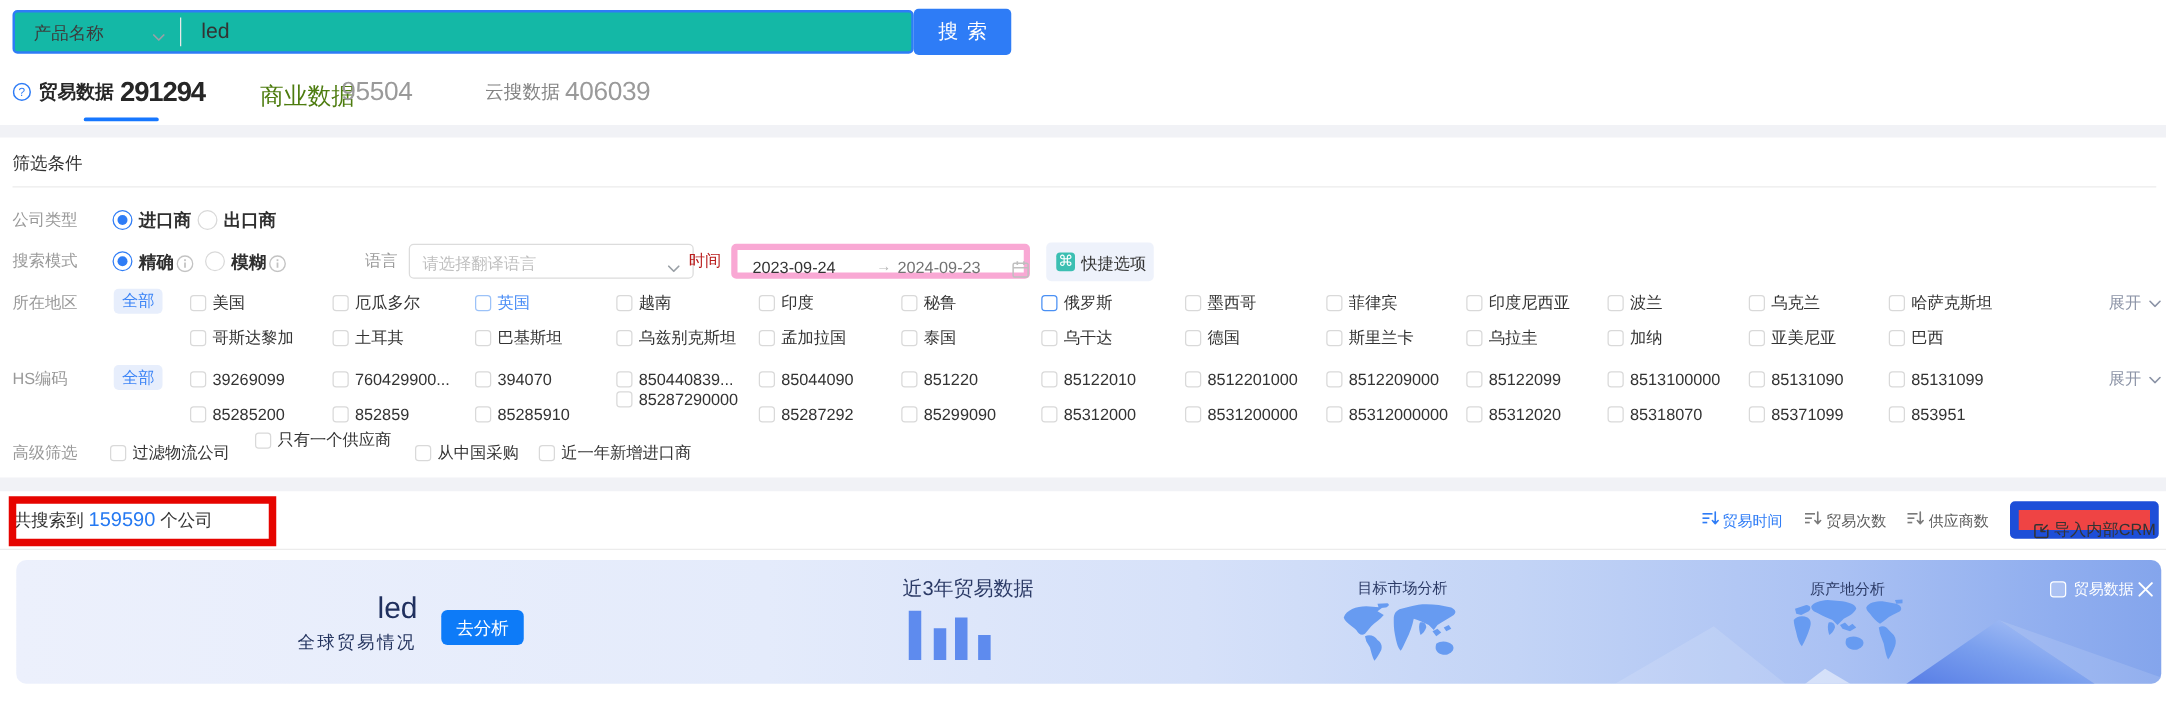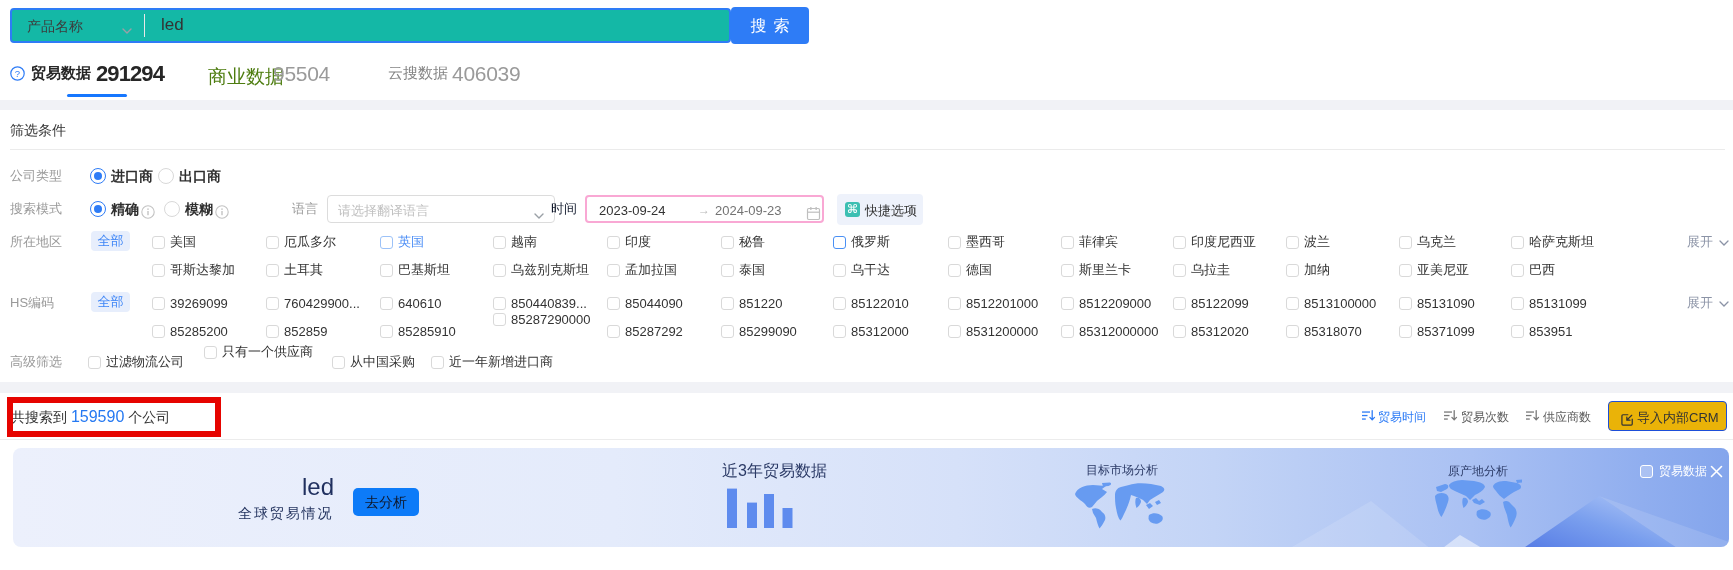--- a/index.html
+++ b/index.html
@@ -74,22 +74,22 @@
       <rect x="6.3" y="3.4" width="1.4" height="1.5" fill="#c3c3c3"></rect>
     </svg></span>
 
 <span class="lab" style="left:292px;top:198px">语言</span>
 <div class="abs" style="left:327px;top:195px;width:228px;height:28px;border:1px solid #dcdcdc;border-radius:4px;background:#fff">
   <span class="abs" style="left:10px;top:6px;font-size:13px;color:#bfbfbf">请选择翻译语言</span>
   <span class="abs svgb" style="left:206px;top:10px"><svg width="10" height="6" viewBox="0 0 10 6">
         <path d="M1 1 L5 5 L9 1" fill="none" stroke="#9aa0a6" stroke-width="1.4" stroke-linecap="round" stroke-linejoin="round"></path>
       </svg></span>
 </div>
-<span class="lab" style="left:551px;top:198px;color:#0f172a">时间</span>
-<div class="abs" style="left:585px;top:195px;width:239px;height:28px;border:2px solid #f9a8d4;border-radius:4px;background:#fff">
+<span class="lab" style="left:551px;top:198px;color:#b91c1c">时间</span>
+<div class="abs" style="left:585px;top:195px;width:239px;height:28px;border:5px solid #f9a8d4;border-radius:4px;background:#fff">
   <span class="abs" style="left:12px;top:6px;font-size:13px;color:#333">2023-09-24</span>
   <span class="abs" style="left:111px;top:6px;font-size:12px;color:#b8b8b8">→</span>
   <span class="abs" style="left:128px;top:6px;font-size:13px;color:#737373">2024-09-23</span>
   <span class="abs svgb" style="left:219px;top:7px"><svg width="15" height="15" viewBox="0 0 15 15">
         <rect x="1.5" y="2.5" width="12" height="11" rx="1.2" fill="none" stroke="#bfbfbf" stroke-width="1.2"></rect>
         <rect x="1.5" y="5.6" width="12" height="1.2" fill="#bfbfbf"></rect>
         <rect x="4.2" y="1" width="1.3" height="3" fill="#bfbfbf"></rect>
         <rect x="9.5" y="1" width="1.3" height="3" fill="#bfbfbf"></rect>
       </svg></span>
 </div>
@@ -214,21 +214,21 @@
 <span class="cb" style="left:152px;top:292px">
     <span class="box"></span>
     <span>39269099</span>
   </span>
 <span class="cb" style="left:266px;top:292px">
     <span class="box"></span>
     <span>760429900...</span>
   </span>
 <span class="cb" style="left:380px;top:292px">
     <span class="box"></span>
-    <span>640610</span>
+    <span>394070</span>
   </span>
 <span class="cb" style="left:493px;top:292px">
     <span class="box"></span>
     <span>850440839...</span>
   </span>
 <span class="cb" style="left:607px;top:292px">
     <span class="box"></span>
     <span>85044090</span>
   </span>
 <span class="cb" style="left:721px;top:292px">
@@ -356,21 +356,21 @@
       <path d="M11.2 2.6 L11.2 11.6 M8.9 9.4 L11.2 11.9 L13.5 9.4" fill="none" stroke="#7a7a7a" stroke-width="1.3" stroke-linecap="round" stroke-linejoin="round"></path>
     </svg></span>
 <span class="abs" style="left:1461px;top:409px;font-size:12px;color:#5c5c5c">贸易次数</span>
 <span class="abs svgb" style="left:1525px;top:406px"><svg width="15" height="15" viewBox="0 0 15 15">
       <rect x="1" y="3.4" width="8" height="1.3" fill="#7a7a7a"></rect>
       <rect x="1" y="6.9" width="5.5" height="1.3" fill="#7a7a7a"></rect>
       <rect x="1" y="10.4" width="3.8" height="1.3" fill="#7a7a7a"></rect>
       <path d="M11.2 2.6 L11.2 11.6 M8.9 9.4 L11.2 11.9 L13.5 9.4" fill="none" stroke="#7a7a7a" stroke-width="1.3" stroke-linecap="round" stroke-linejoin="round"></path>
     </svg></span>
 <span class="abs" style="left:1543px;top:409px;font-size:12px;color:#5c5c5c">供应商数</span>
-<div class="abs" style="left:1608px;top:401px;width:119px;height:30px;border:1px solid #1d4ed8;border-radius:4px;background:#eab308">
+<div class="abs" style="left:1608px;top:401px;width:119px;height:30px;border:7px solid #1d4ed8;border-radius:4px;background:#ef4444">
   <span class="abs svgb" style="left:11px;top:8px"><svg width="14" height="14" viewBox="0 0 16 16">
         <path d="M9.5 2 H3.4 Q2.2 2 2.2 3.2 V12.6 Q2.2 13.8 3.4 13.8 H12.8 Q14 13.8 14 12.6 V6.5" fill="none" stroke="#333" stroke-width="1.4"></path>
         <path d="M13.4 2.6 L7.8 8.2 M7.8 4.6 L7.8 8.2 L11.4 8.2" fill="none" stroke="#333" stroke-width="1.4" stroke-linecap="round" stroke-linejoin="round"></path>
       </svg></span>
   <span class="abs" style="left:28px;top:7px;font-size:13px;color:#333;white-space:nowrap">导入内部CRM</span>
 </div>
 <div class="abs" style="left:0;top:439px;width:1733px;height:1px;background:#ececec"></div>
 
 <div class="abs" style="left:13px;top:448px;width:1716px;height:99px;border-radius:8px;overflow:hidden;
   background:linear-gradient(90deg,#ecf0fc 0%,#e4ebfb 35%,#d6e1f9 55%,#c3d4f6 70%,#aac1f3 85%,#90aeef 95%,#84a5ec 100%)">
@@ -384,21 +384,21 @@
     </defs>
     <polygon points="1267,106 1358,53 1424,106" fill="#ffffff" opacity="0.13"></polygon>
     <polygon points="1586,48 1733,100 1733,106 1673,106" fill="#ffffff" opacity="0.12"></polygon>
     <polygon points="1422,106 1447,87 1479,106" fill="#ffffff" opacity="0.5"></polygon>
     <polygon points="1502,106 1586,48 1673,106" fill="url(#pk)"></polygon>
   </svg>
 
   <span class="abs" style="left:289px;top:25px;font-size:24px;color:#20305f;">led</span>
   <span class="abs" style="left:225px;top:57px;font-size:14px;color:#24345f;letter-spacing:1.9px">全球贸易情况</span>
   <div class="abs" style="left:340px;top:40px;width:66px;height:28px;background:#0d7bf8;border-radius:5px;
-    color:#0f172a;font-size:14px;text-align:center;line-height:28px">去分析</div>
+    color:#ffffff;font-size:14px;text-align:center;line-height:28px">去分析</div>
 
   <span class="abs" style="left:709px;top:13px;font-size:16px;color:#2b3a66">近3年贸易数据</span>
   <svg class="abs" style="left:701px;top:40px" width="80" height="40" viewBox="0 0 80 40">
     <g fill="#5e8bee">
       <rect x="13" y="0.6" width="10" height="39.4"></rect>
       <rect x="33" y="14.6" width="10" height="25.4"></rect>
       <rect x="50" y="6" width="10" height="34"></rect>
       <rect x="68.5" y="20" width="10" height="20"></rect>
     </g>
   </svg>

